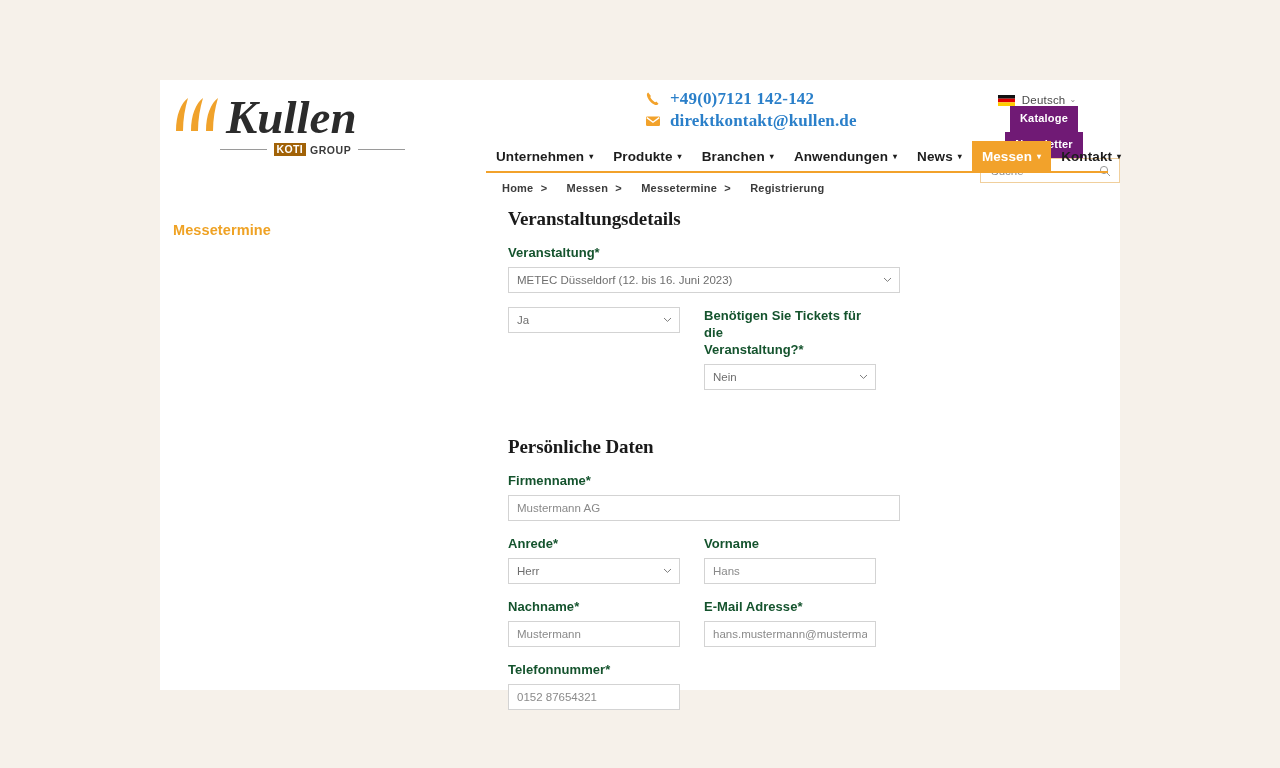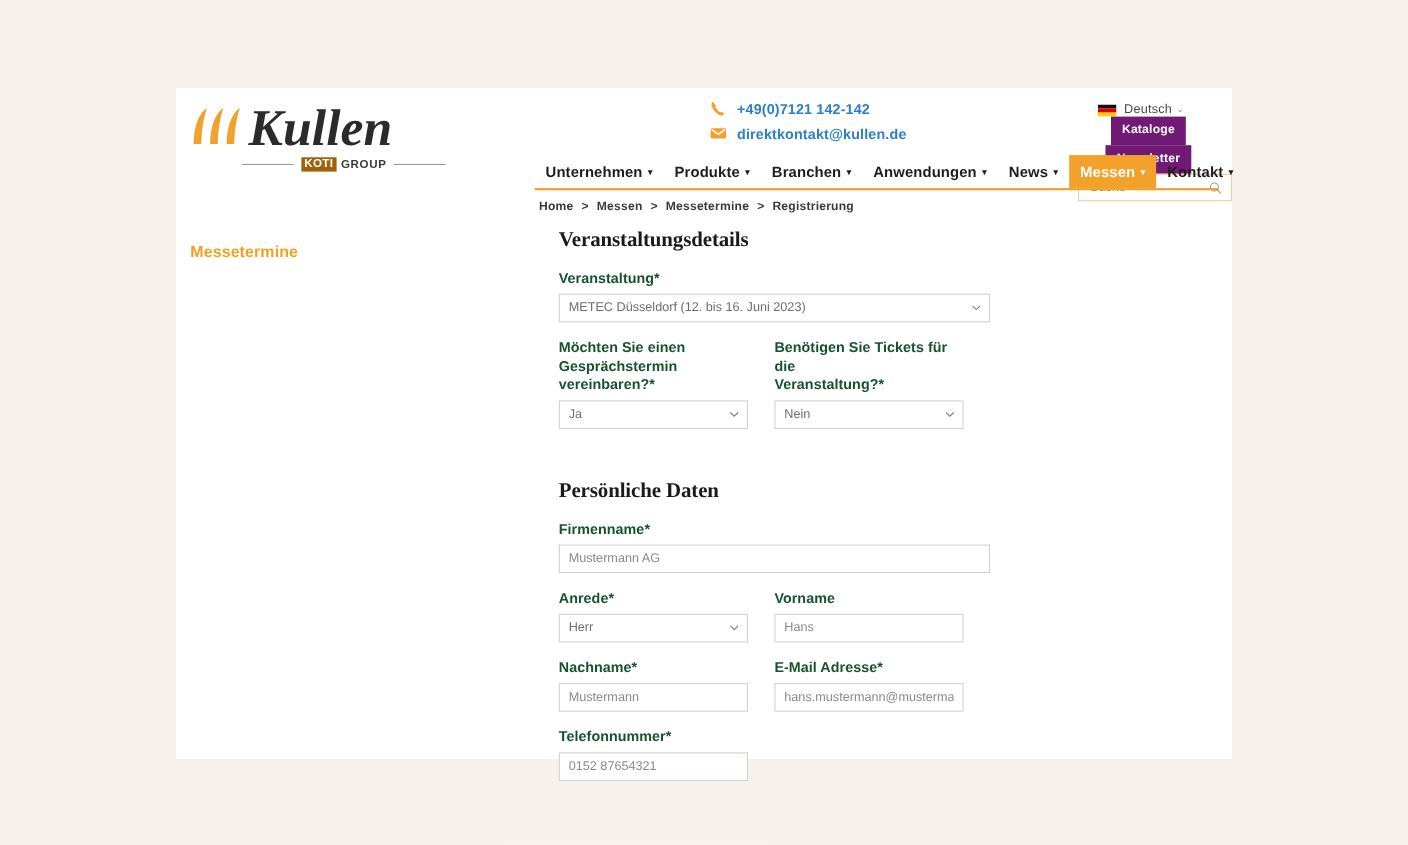--- a/index.html
+++ b/index.html
@@ -149,25 +149,26 @@
   }
   .contact-icon {
     width: 16px;
     height: 16px;
     margin-right: 9px;
     flex: none;
     display: block;
   }
   .contact-link {
     color: #2a7fc9;
-    font-size: 13px;
+    font-size: 17px;
     font-weight: 700;
     letter-spacing: 0.15px;
     text-decoration: none;
     cursor: pointer;
+    font-family: Liberation Serif, serif;
   }
 
   .util-right {
     position: absolute;
     right: 0;
     top: 6px;
     display: flex;
     align-items: center;
     flex-direction: column;
   }
@@ -275,21 +276,21 @@
   
   .breadcrumb {
     position: absolute;
     left: 4px;
     top: 102px;
     font-size: 11px;
     font-weight: 700;
     color: #3b3b3b;
     letter-spacing: 0.2px;
   }
-  .breadcrumb span { cursor: pointer; }
+  .breadcrumb span { cursor: pointer; margin-left: 12px; }
   .breadcrumb .sep {
     color: #3b3b3b;
     margin: 0 4px;
     cursor: default;
   }
   .breadcrumb .current { cursor: default; }
 
   
   .form-area {
     position: absolute;
@@ -485,24 +486,20 @@
           </select>
           <svg class="select-caret" viewBox="0 0 9 9">
             <path d="M1 3 L4.5 6.4 L8 3" stroke="#7d7d7d" stroke-width="1" fill="none"></path>
           </svg>
         </div>
       </div>
 
       <div class="two-col">
         <div class="col">
           <div class="field">
-            <label class="field-label label-2line">
-              <span>Möchten Sie einen</span><br>
-              <span>Gesprächstermin vereinbaren?*</span>
-            </label>
             <div class="select-wrap">
               <select class="control">
                 <option>Ja</option>
               </select>
               <svg class="select-caret" viewBox="0 0 9 9">
                 <path d="M1 3 L4.5 6.4 L8 3" stroke="#7d7d7d" stroke-width="1" fill="none"></path>
               </svg>
             </div>
           </div>
         </div>

